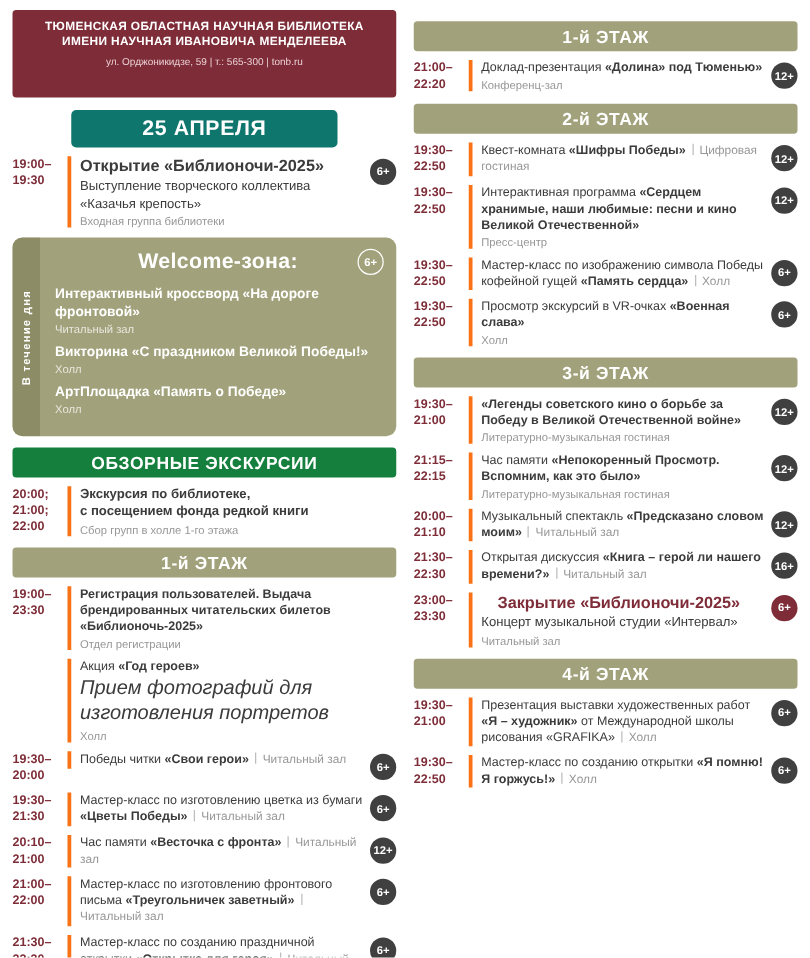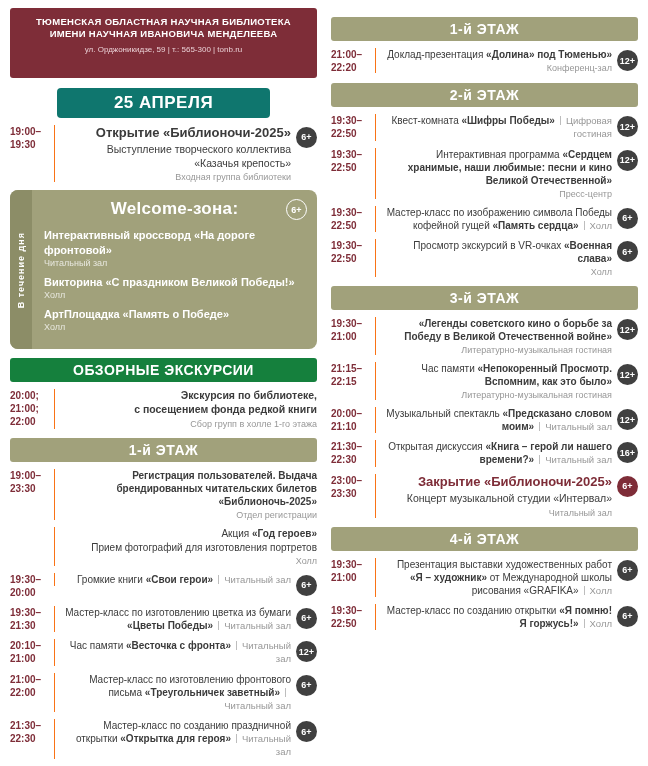--- a/index.html
+++ b/index.html
@@ -36,23 +36,23 @@
   }
   .banner.olive { background:#a1a17b; }
   .banner.maroon { background:#15803d; }
 
   
   .event { display:flex; align-items:flex-start; margin:7px 0; }
   .time {
     flex:0 0 44px; color:#7e2d38; font-weight:bold; font-size:10px;
     line-height:1.3; white-space:pre-line;
   }
-  .ebody { flex:1; min-width:0; border-left:1px solid #f97316; padding-left:7px;text-align:right; }
+  .ebody { flex:1; min-width:0; border-left:3px solid #f97316; padding-left:7px; }
   .title { font-size:10px; line-height:1.3; }
-  .sub { font-size:10px; line-height:1.3; margin-top:1px; }
+  .sub { font-size:16px; line-height:1.3; margin-top:1px;font-style:italic; }
   .loc { color:#979797; font-size:9px; margin-top:2px; }
   .loc-inline { color:#979797; font-size:9.5px; }
   .pipe {
     display:inline-block; width:0; height:9px;
     border-left:1px solid #bdbdbd; margin:0 5px; vertical-align:-1px;
   }
   .badge {
     flex:0 0 auto; width:21px; height:21px; border-radius:50%;
     background:#404040; color:#fff; font-weight:bold; font-size:9px;
     display:flex; align-items:center; justify-content:center;
@@ -174,21 +174,21 @@
         <div class="title"><span>Акция </span><b>«Год героев»</b></div>
         <div class="sub">Прием фотографий для изготовления портретов</div>
         <div class="loc">Холл</div>
       </div>
     </div>
 
     <div class="event">
       <div class="time">19:30–
 20:00</div>
       <div class="ebody">
-        <div class="title"><span>Громкие книги </span><b>«Свои герои»</b><span class="pipe"></span><span class="loc-inline">Читальный зал</span></div>
+        <div class="title"><span>Победы читки </span><b>«Свои герои»</b><span class="pipe"></span><span class="loc-inline">Читальный зал</span></div>
       </div>
       <div class="badge">6+</div>
     </div>
 
     <div class="event">
       <div class="time">19:30–
 21:30</div>
       <div class="ebody">
         <div class="title"><span>Мастер-класс по изготовлению цветка из бумаги </span><b>«Цветы Победы»</b><span class="pipe"></span><span class="loc-inline">Читальный зал</span></div>
       </div>

